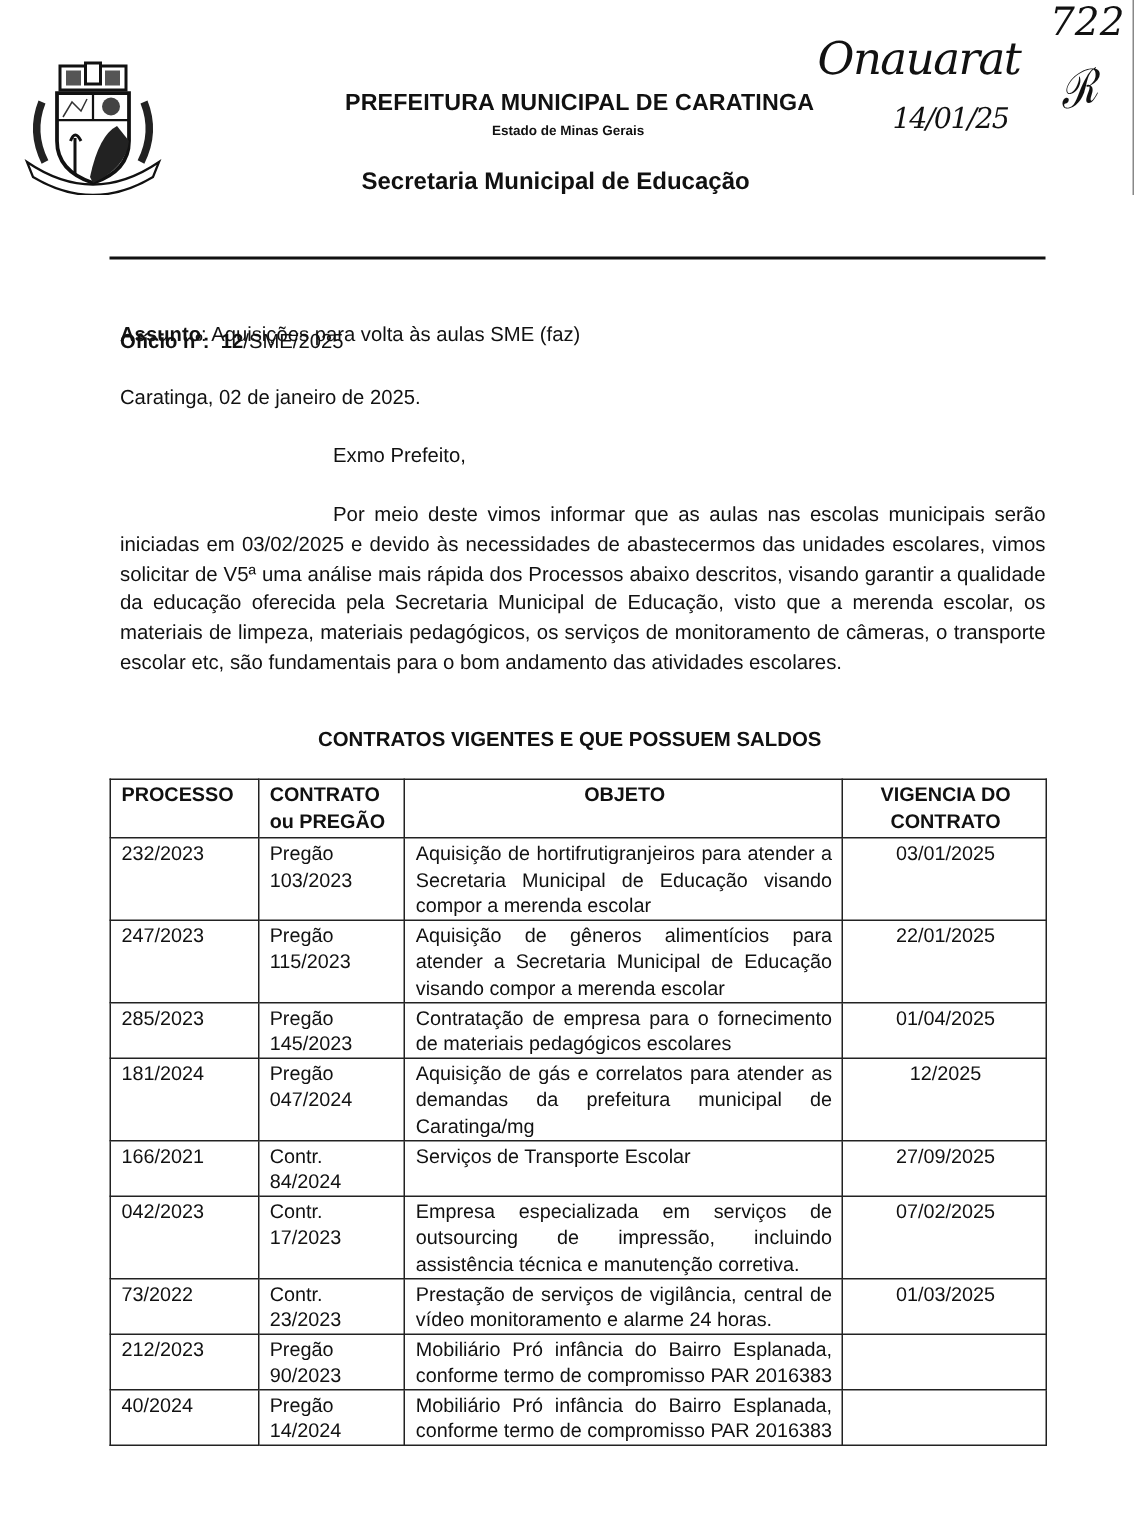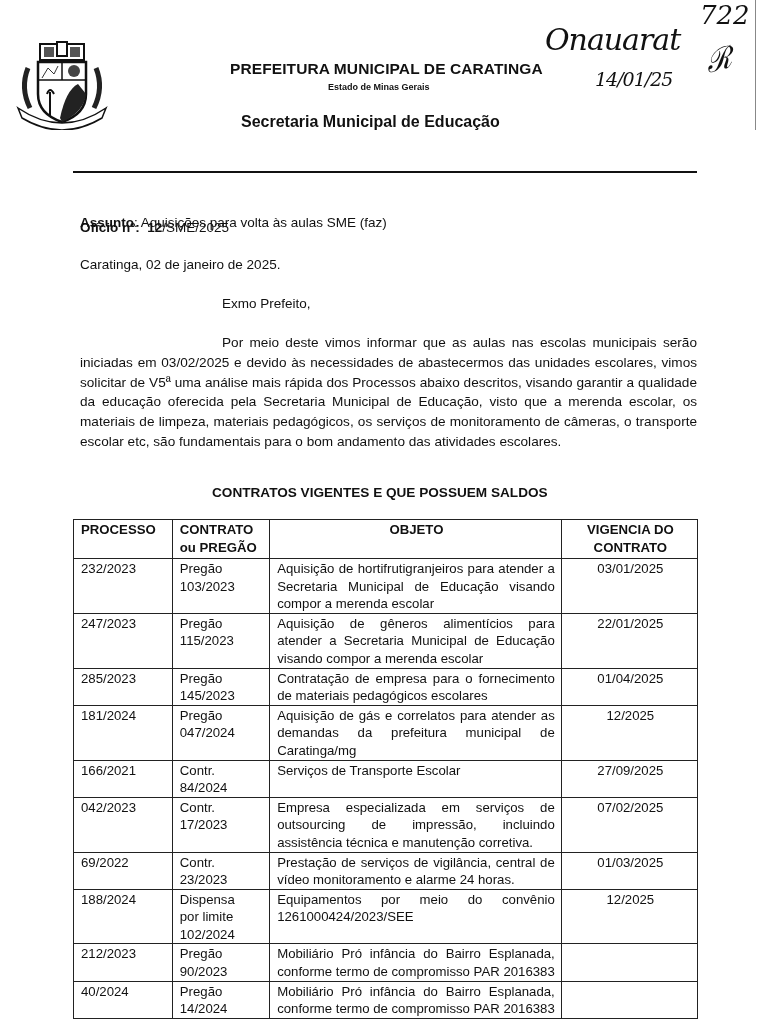--- a/index.html
+++ b/index.html
@@ -118,30 +118,24 @@
       <td class="obj">Serviços de Transporte Escolar</td>
       <td class="c">27/09/2025</td>
     </tr>
     <tr>
       <td>042/2023</td>
       <td><span>Contr.</span><br><span>17/2023</span></td>
       <td class="obj">Empresa especializada em serviços de outsourcing de impressão, incluindo assistência técnica e manutenção corretiva.</td>
       <td class="c">07/02/2025</td>
     </tr>
     <tr>
-      <td>69/2022</td>
+      <td>73/2022</td>
       <td><span>Contr.</span><br><span>23/2023</span></td>
       <td class="obj">Prestação de serviços de vigilância, central de vídeo monitoramento e alarme 24 horas.</td>
       <td class="c">01/03/2025</td>
-    </tr>
-    <tr>
-      <td>188/2024</td>
-      <td><span>Dispensa</span><br><span>por limite</span><br><span>102/2024</span></td>
-      <td class="obj">Equipamentos por meio do convênio 1261000424/2023/SEE</td>
-      <td class="c">12/2025</td>
     </tr>
     <tr>
       <td>212/2023</td>
       <td><span>Pregão</span><br><span>90/2023</span></td>
       <td class="obj">Mobiliário Pró infância do Bairro Esplanada, conforme termo de compromisso PAR 2016383</td>
       <td class="c"></td>
     </tr>
     <tr>
       <td>40/2024</td>
       <td><span>Pregão</span><br><span>14/2024</span></td>

